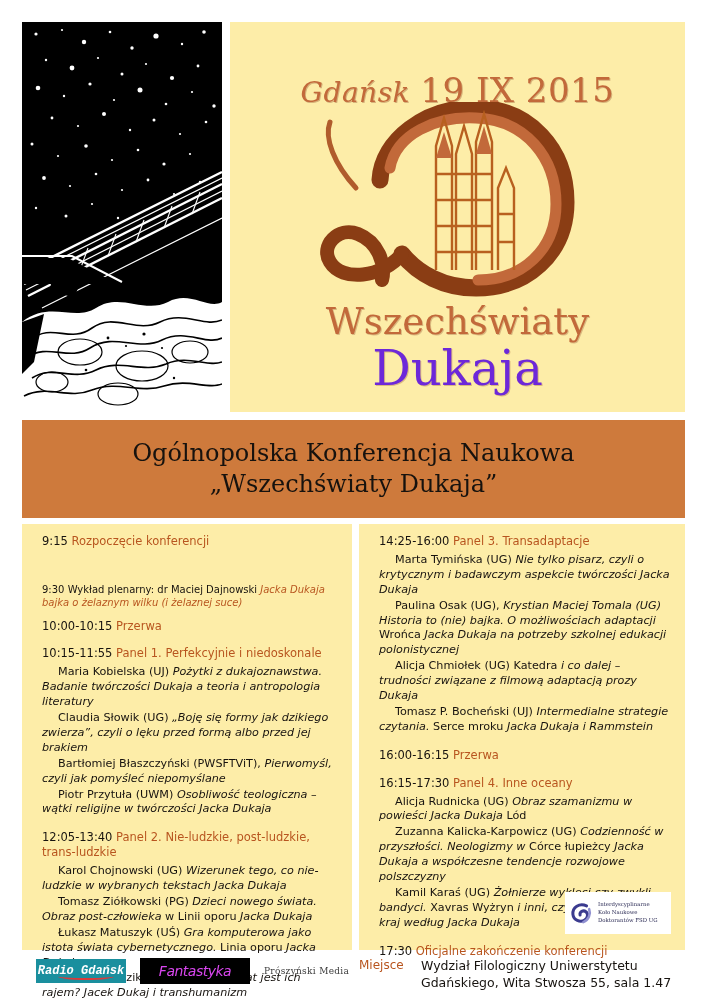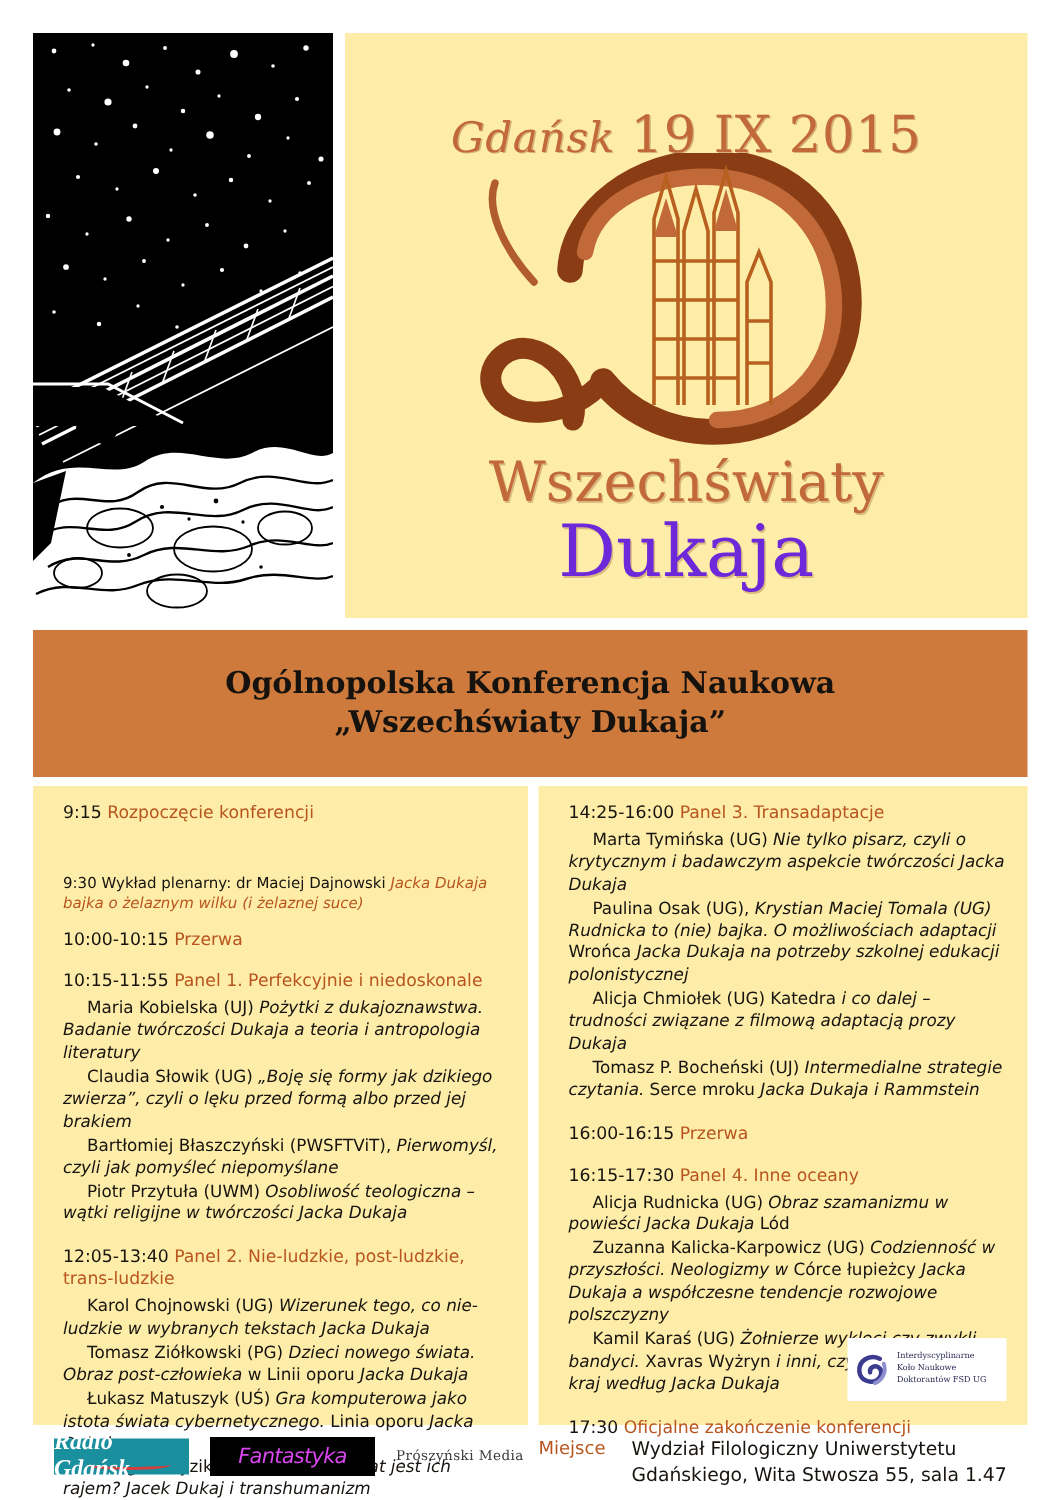--- a/index.html
+++ b/index.html
@@ -98,25 +98,24 @@
     width: 663px;
     height: 98px;
     background: #ce7a3c;
     display: flex;
     flex-direction: column;
     align-items: center;
     justify-content: center;
   }
   .banner-l1, .banner-l2 {
     font-family: "DejaVu Serif", serif;
-    font-size: 20px;
+    font-size: 24px;
     color: #16120e;
     line-height: 1.28;
     white-space: nowrap;
-    font-weight: bold;
   }
 
   
   .col {
     position: absolute;
     top: 524px;
     background: #fdeda8;
     padding: 10px 12px 14px 20px;
     box-sizing: border-box;
   }
@@ -195,22 +194,22 @@
     align-items: center;
     gap: 14px;
   }
   .spon-radio {
     width: 90px; height: 24px;
     background: #1a8f9e;
     display: flex; align-items: center; justify-content: center;
     position: relative;
   }
   .spon-radio span {
-    font-family: Liberation Serif, serif;
-    font-size: 16px;
+    font-family: Liberation Mono, monospace;
+    font-size: 12px;
     font-weight: bold;
     font-style: italic;
     color: #ffffff;
     z-index: 2;
   }
   .spon-radio::after {
     content: "";
     position: absolute;
     left: 22px; bottom: 3px;
     width: 56px; height: 5px;
@@ -425,21 +424,21 @@
       <div class="paper"><span>Tomasz Ziółkowski (PG) </span><i>Dzieci nowego świata. Obraz post-człowieka</i><span> w Linii oporu </span><i>Jacka Dukaja</i></div>
       <div class="paper"><span>Łukasz Matuszyk (UŚ) </span><i>Gra komputerowa jako istota świata cybernetycznego.</i><span> Linia oporu </span><i>Jacka Dukaja</i></div>
       <div class="paper"><span>Grzegorz Zyzik (UO) </span><i>Czy nasz świat jest ich rajem? Jacek Dukaj i transhumanizm</i></div>
       <div class="spacer-md"></div>
       <div class="entry panel-head"><span class="time">13:40-14:25 </span><span class="label">Przerwa obiadowa</span></div>
     </div>
 
   <div class="col col-right" id="col-right">
       <div class="entry panel-head"><span class="time">14:25-16:00 </span><span class="label">Panel 3. Transadaptacje</span></div>
       <div class="paper"><span>Marta Tymińska (UG) </span><i>Nie tylko pisarz, czyli o krytycznym i badawczym aspekcie twórczości Jacka Dukaja</i></div>
-      <div class="paper"><span>Paulina Osak (UG), </span><i>Krystian Maciej Tomala (UG) Rudnicka to (nie) bajka. O możliwościach adaptacji</i><span> Wrońca </span><i>Jacka Dukaja na potrzeby szkolnej edukacji polonistycznej</i></div>
+      <div class="paper"><span>Paulina Osak (UG), </span><i>Krystian Maciej Tomala (UG) Historia to (nie) bajka. O możliwościach adaptacji</i><span> Wrońca </span><i>Jacka Dukaja na potrzeby szkolnej edukacji polonistycznej</i></div>
       <div class="paper"><span>Alicja Chmiołek (UG) Katedra </span><i>i co dalej – trudności związane z filmową adaptacją prozy Dukaja</i></div>
       <div class="paper"><span>Tomasz P. Bocheński (UJ) </span><i>Intermedialne strategie czytania.</i><span> Serce mroku </span><i>Jacka Dukaja i Rammstein</i></div>
       <div class="spacer-md"></div>
       <div class="entry panel-head"><span class="time">16:00-16:15 </span><span class="label">Przerwa</span></div>
       <div class="spacer-sm"></div>
       <div class="entry panel-head"><span class="time">16:15-17:30 </span><span class="label">Panel 4. Inne oceany</span></div>
       <div class="paper"><span>Alicja Rudnicka (UG) </span><i>Obraz szamanizmu w powieści Jacka Dukaja</i><span> Lód</span></div>
       <div class="paper"><span>Zuzanna Kalicka-Karpowicz (UG) </span><i>Codzienność w przyszłości. Neologizmy w</i><span> Córce łupieżcy </span><i>Jacka Dukaja a współczesne tendencje rozwojowe polszczyzny</i></div>
       <div class="paper"><span>Kamil Karaś (UG) </span><i>Żołnierze wyklęci czy zwykli bandyci.</i><span> Xavras Wyżryn </span><i>i inni, czyli jak walczyć za/o kraj według Jacka Dukaja</i></div>
       <div class="spacer-md"></div>

